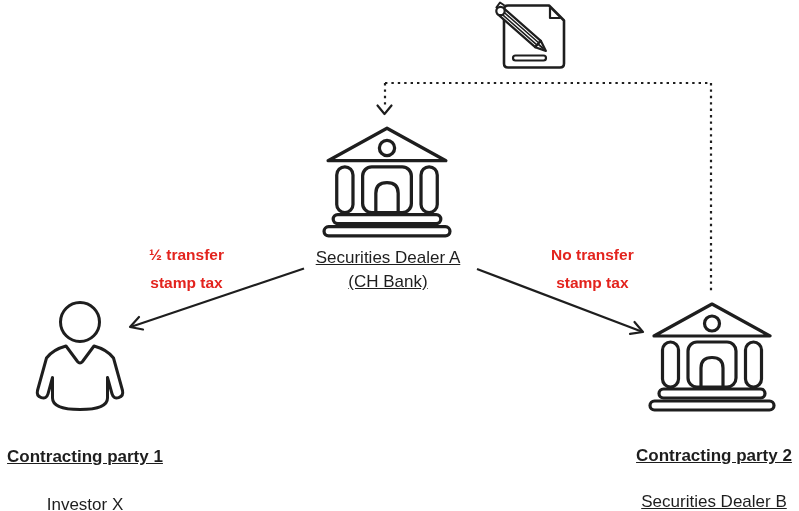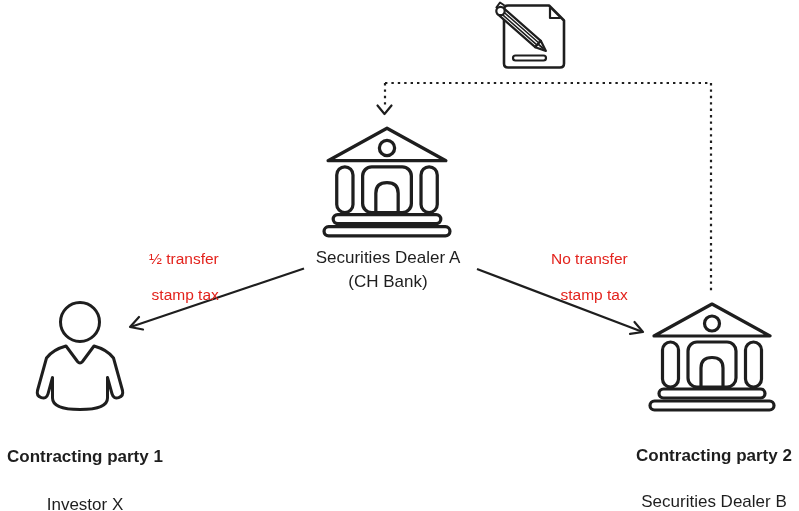--- a/index.html
+++ b/index.html
@@ -23,29 +23,31 @@
   }
   .icon { position: absolute; }
   .icon svg { display: block; }
   .node-label {
     position: absolute;
     text-align: center;
     color: var(--ink, #1e1e1e);
     font-size: 17px;
     line-height: 24px;
     white-space: pre-line;
+    text-decoration: underline;
   }
   .node-title { font-weight: bold; }
   .tax-label {
     position: absolute;
     color: var(--accent, #e3231d);
     font-size: 15.5px;
-    line-height: 36px;
+    line-height: 28px;
     white-space: pre-line;
-    text-align: right;
+    text-align: center;
+    font-weight: bold;
   }
   .stroke-ink { stroke: var(--ink, #1e1e1e); fill: none; }
 </style>
 </head>
 <body>
 
 <div class="canvas">
 
   <svg class="overlay" viewBox="0 0 799 511" xmlns="http://www.w3.org/2000/svg">
 

